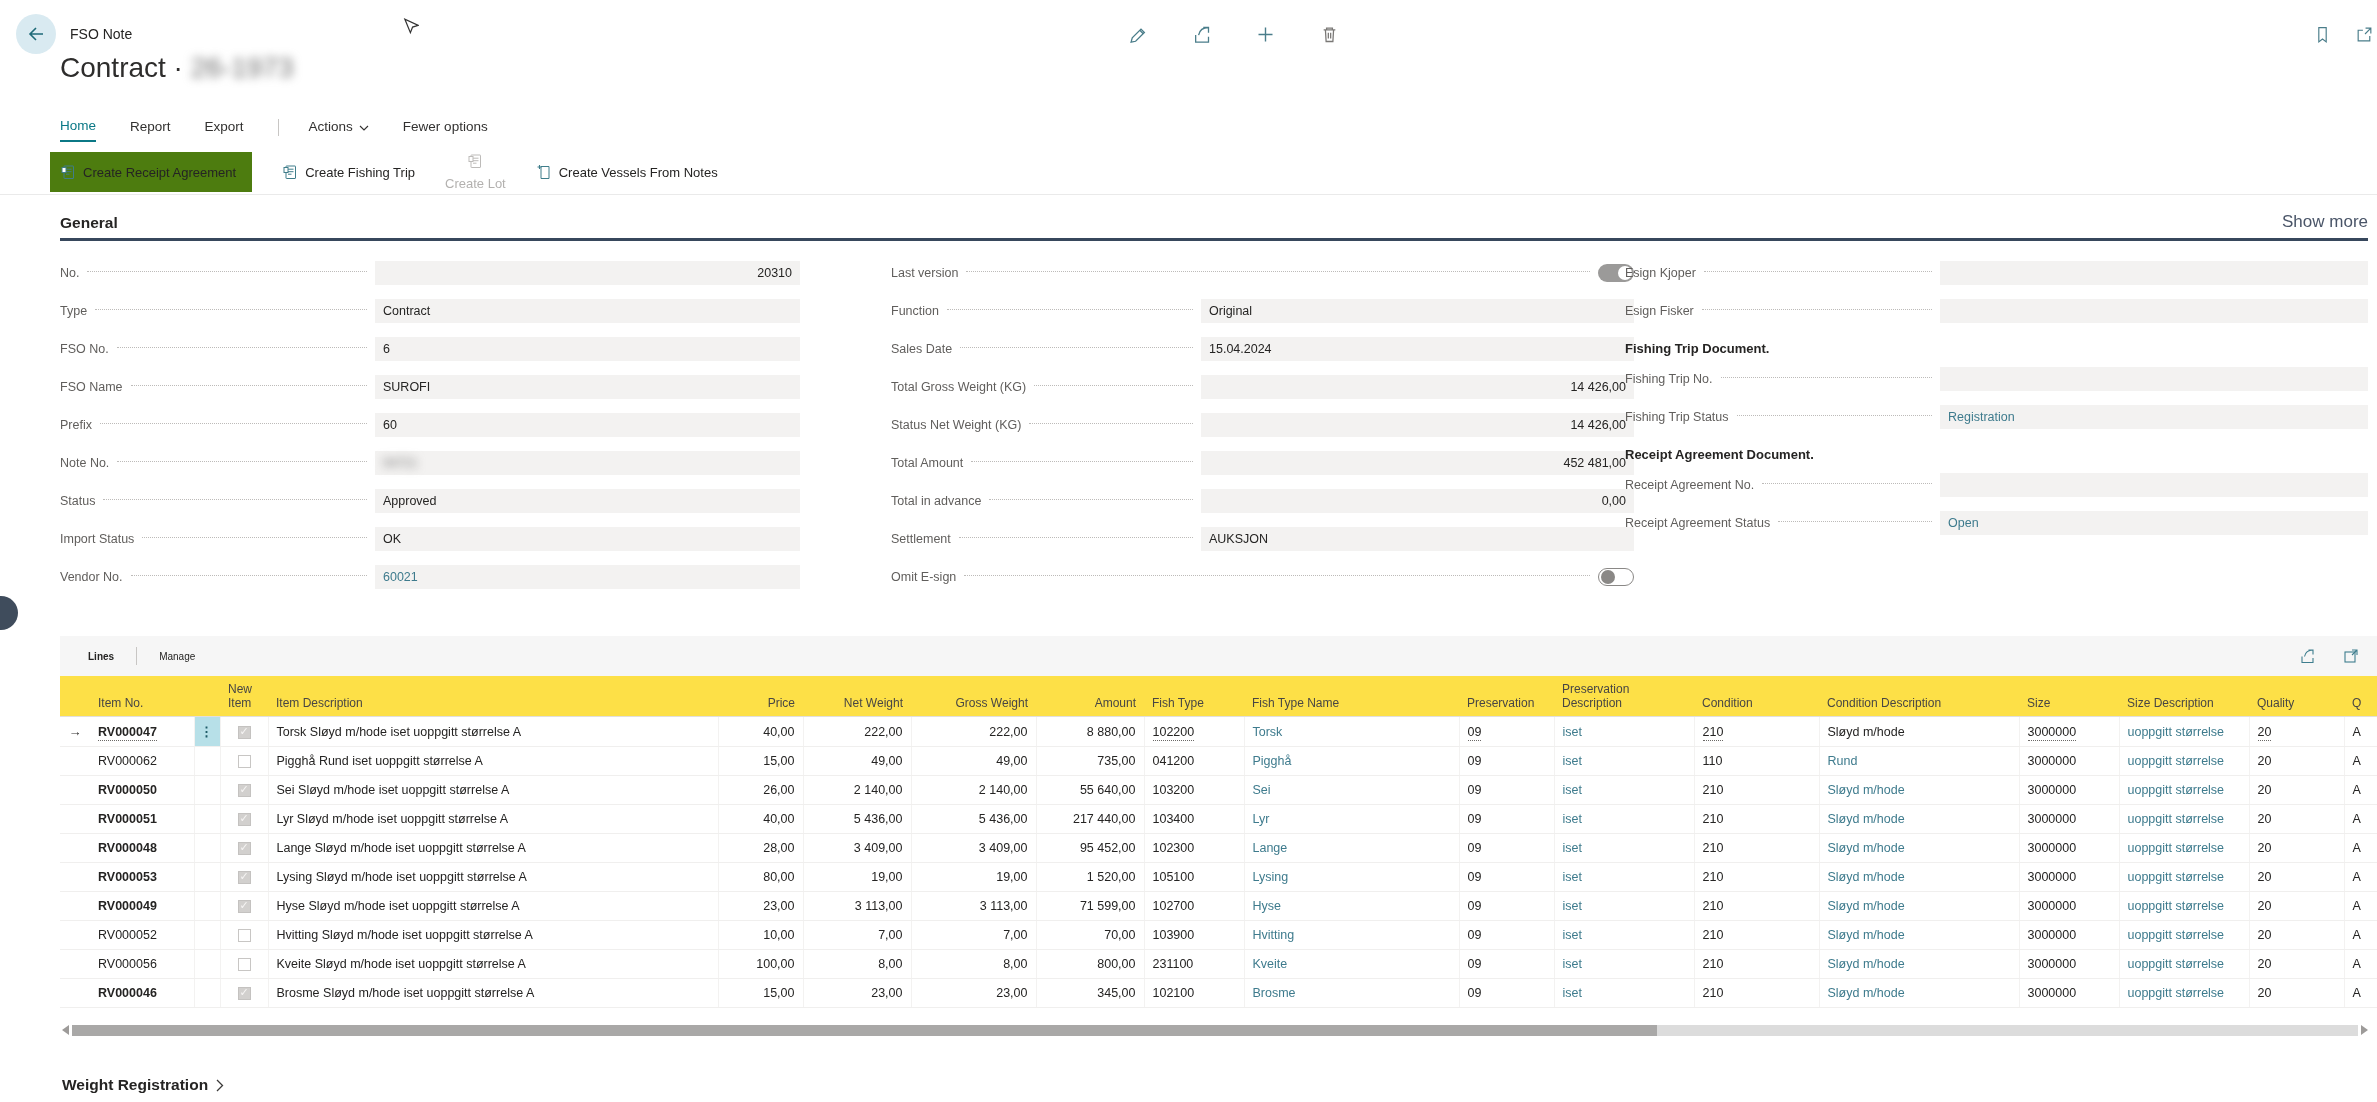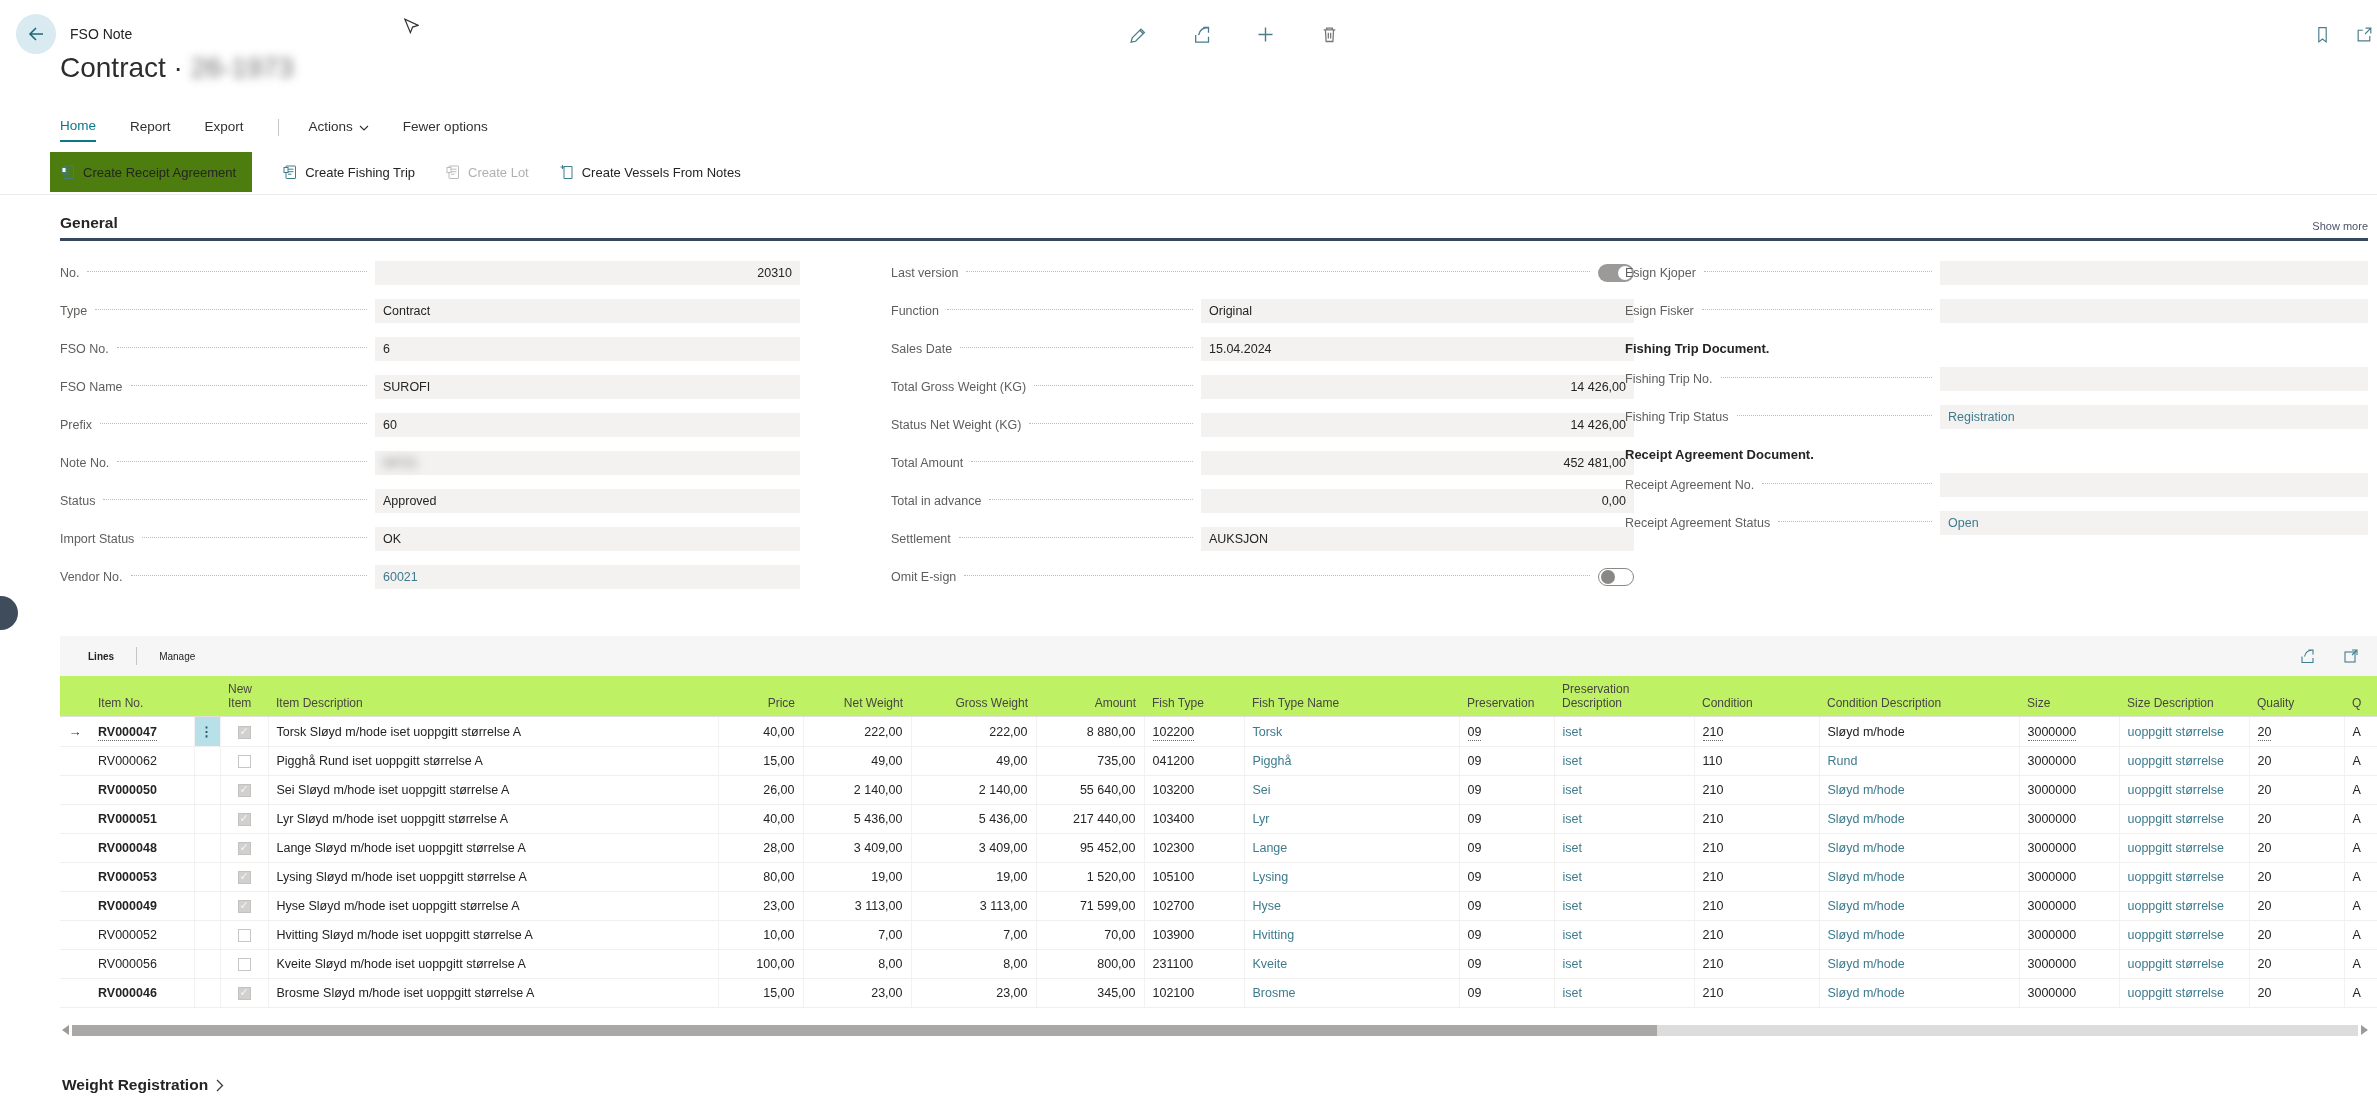--- a/index.html
+++ b/index.html
@@ -26,27 +26,27 @@
   .mtab.active { color:#0b7886; border-bottom:2px solid #0b7886; }
   .mtab-divider { width:1px; height:17px; background:#c8c6c4; margin:0 30px 6px 0; }
   .caret { display:inline-block; margin-left:6px; }
 
   
   .ribbon { position:absolute; left:0; top:150px; width:2377px; height:45px;
     display:flex; align-items:center; padding-left:60px; border-bottom:1px solid #eaeaea; }
   .rb { display:flex; align-items:center; gap:7px; font-size:13px; color:#252423;
     margin-right:30px; cursor:pointer; white-space:nowrap; }
   .rb.highlight { background:#4d7c0f; padding:12px 16px 12px 10px; margin-left:-10px; }
-  .rb.disabled { color:#b3b1af; cursor:default; }
+  .rb.disabled { color:#b3b1af; cursor:default;flex-direction:column; }
 
   
   .section-head { position:absolute; left:60px; top:210px; width:2308px; height:31px;
     border-bottom:3px solid #37475c; display:flex; justify-content:space-between; align-items:flex-end; padding-bottom:6px; }
   .section-title { font-size:15.5px; font-weight:700; color:#252423; }
-  .show-more { font-size:11px; color:#4a5568; cursor:pointer; }
+  .show-more { font-size:17px; color:#4a5568; cursor:pointer; }
 
   .fieldcol { position:absolute; top:261px; }
   .fieldcol.c1 { left:60px;  width:740px; }
   .fieldcol.c2 { left:845px; width:743px;margin-left:46px; }
   .fieldcol.c3 { left:1625px; width:743px; }
   .frow { display:flex; align-items:center; height:24px; margin-bottom:14px; }
   .flabel { font-size:12.5px; color:#605e5c; white-space:nowrap; }
   .fdots { flex:1; border-bottom:1px dotted #bdbbb9; margin:0 8px 4px 8px; min-width:10px; }
   .fbox { width:425px; background:#f3f2f1; height:24px; font-size:12.5px; line-height:24px;
     padding:0 8px; color:#252423; white-space:nowrap; flex:none; cursor:text; }
@@ -67,21 +67,21 @@
   
   .lines-panel { position:absolute; left:60px; top:636px; width:2317px; }
   .lines-strip { height:40px; background:#f6f6f6; display:flex; align-items:center; padding:0 14px 0 28px; }
   .ltab { font-size:10px; cursor:pointer; }
   .ltab.active { font-weight:700; }
   .ltab-div { width:1px; height:18px; background:#c8c6c4; margin:0 22px; }
   .strip-icons { margin-left:auto; display:flex; gap:20px; }
 
   table.grid { border-collapse:collapse; table-layout:fixed; width:2344px; }
   .grid thead th { font-size:12px; font-weight:400; color:#484644; vertical-align:bottom;
-    padding:6px 8px; border-bottom:1px solid #e1dfdd; background:#bef264; text-align:left; cursor:pointer; }
+    padding:6px 8px; border-bottom:1px solid #e1dfdd; background:#fde047; text-align:left; cursor:pointer; }
   .grid thead th.r { text-align:right; }
   .grid tbody td { height:29px; font-size:12.5px; padding:0 8px; white-space:nowrap; overflow:hidden;
     border-bottom:1px solid #f0efee; border-right:1px solid #f3f2f1; }
   .grid tbody td.r { text-align:right; }
   .grid tbody td.c { text-align:center; }
   .grid td.arrowcell { border-right:none; color:#323130; font-size:13px; }
   .bold { font-weight:700; }
   .tlink { color:#3e7b8d; cursor:pointer; }
   .fu { border-bottom:1px dotted #6b6967; padding-bottom:1px; }
   .menu-dots { background:#b7e0e8; color:#1d5a66; width:100%; height:29px; display:flex;

